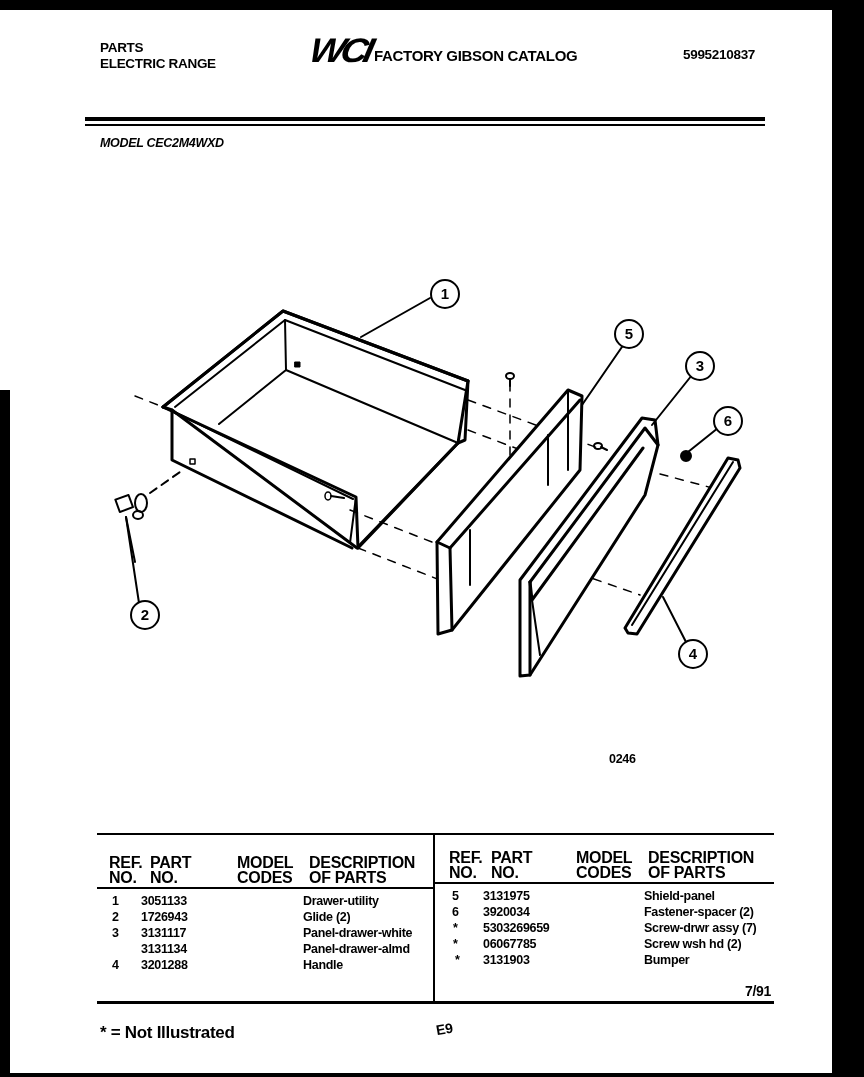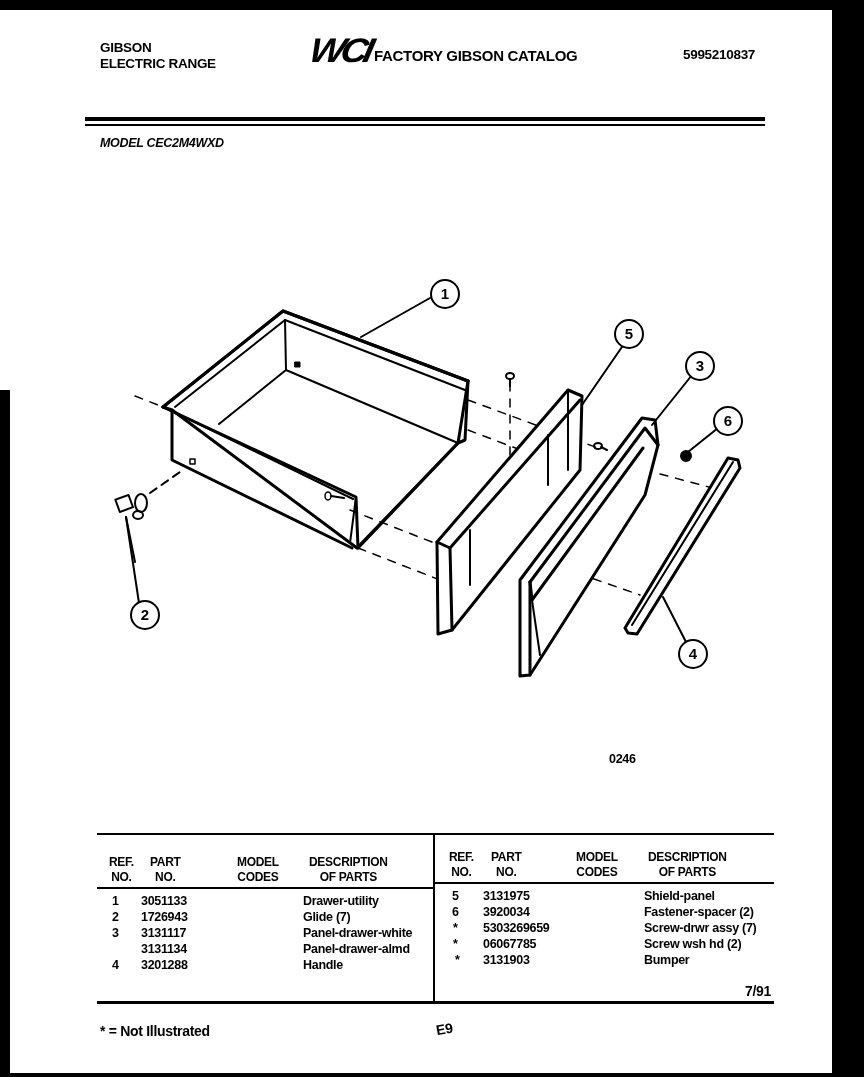--- a/index.html
+++ b/index.html
@@ -30,35 +30,35 @@
   svg.diagram { position: absolute; left: 0; top: 0; }
 
   .fig-code { left: 609px; top: 752px; font-size: 12.5px; }
 
   .tbl-top { position: absolute; left: 97px; top: 833px; width: 677px; height: 2px; background: #000; }
   .tbl-head-rule-l { position: absolute; left: 97px; top: 887px; width: 336px; height: 2px; background: #000; }
   .tbl-head-rule-r { position: absolute; left: 435px; top: 882px; width: 339px; height: 2px; background: #000; }
   .tbl-divider { position: absolute; left: 433px; top: 835px; width: 2px; height: 168px; background: #000; }
   .tbl-bottom { position: absolute; left: 97px; top: 1001px; width: 677px; height: 3px; background: #000; }
 
-  .th { position: absolute; font-weight: bold; font-size: 12px; line-height: 15px; white-space: pre; letter-spacing: -0.3px; text-align: center; }
+  .th { position: absolute; font-weight: bold; font-size: 16px; line-height: 15px; white-space: pre; letter-spacing: -0.3px; }
   .row { position: absolute; font-weight: bold; font-size: 12.5px; line-height: 16px; white-space: nowrap; letter-spacing: -0.3px; }
 
-  .footnote { left: 100px; top: 1023px; font-size: 14px; }
+  .footnote { left: 100px; top: 1023px; font-size: 17px; }
   .page-code { left: 436px; top: 1021px; font-size: 14px; transform: rotate(-10deg); }
   .date { left: 745px; top: 983px; font-size: 14px; }
 </style>
 </head>
 <body>
 
 <div class="page"></div>
 <div class="left-smudge"></div>
 
 <div class="txt hdr-left">
-  <div>GIBSON</div>
+  <div>PARTS</div>
   <div>ELECTRIC RANGE</div>
 </div>
 <div class="logo">WCI</div>
 <div class="txt catalog-title">FACTORY GIBSON CATALOG</div>
 <div class="txt doc-number">5995210837</div>
 <div class="rule-top"></div>
 <div class="rule-top2"></div>
 <div class="txt model">MODEL CEC2M4WXD</div>
 
 <svg class="diagram" width="864" height="1077" fill="none" stroke="#000" stroke-linecap="round" stroke-linejoin="round">
@@ -183,21 +183,21 @@
 <div class="th" style="left:648px;top:850px">DESCRIPTION
 OF PARTS</div>
 
 <div>
   <div class="row" style="left:112px;top:893px">1</div>
   <div class="row" style="left:141px;top:893px">3051133</div>
   <div class="row" style="left:303px;top:893px">Drawer-utility</div>
 
   <div class="row" style="left:112px;top:909px">2</div>
   <div class="row" style="left:141px;top:909px">1726943</div>
-  <div class="row" style="left:303px;top:909px">Glide (7)</div>
+  <div class="row" style="left:303px;top:909px">Glide (2)</div>
 
   <div class="row" style="left:112px;top:925px">3</div>
   <div class="row" style="left:141px;top:925px">3131117</div>
   <div class="row" style="left:303px;top:925px">Panel-drawer-white</div>
 
   <div class="row" style="left:112px;top:941px"></div>
   <div class="row" style="left:141px;top:941px">3131134</div>
   <div class="row" style="left:303px;top:941px">Panel-drawer-almd</div>
 
   <div class="row" style="left:112px;top:957px">4</div>

